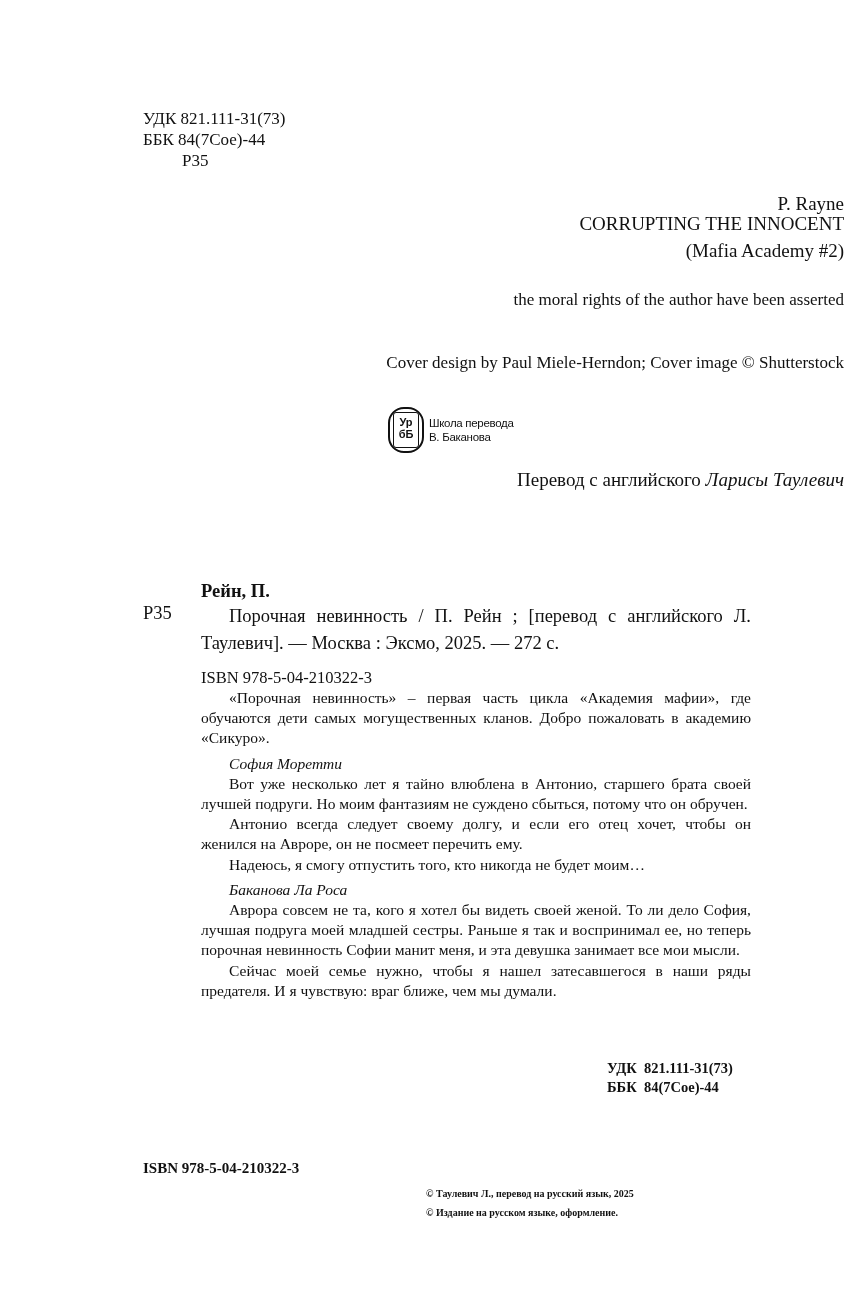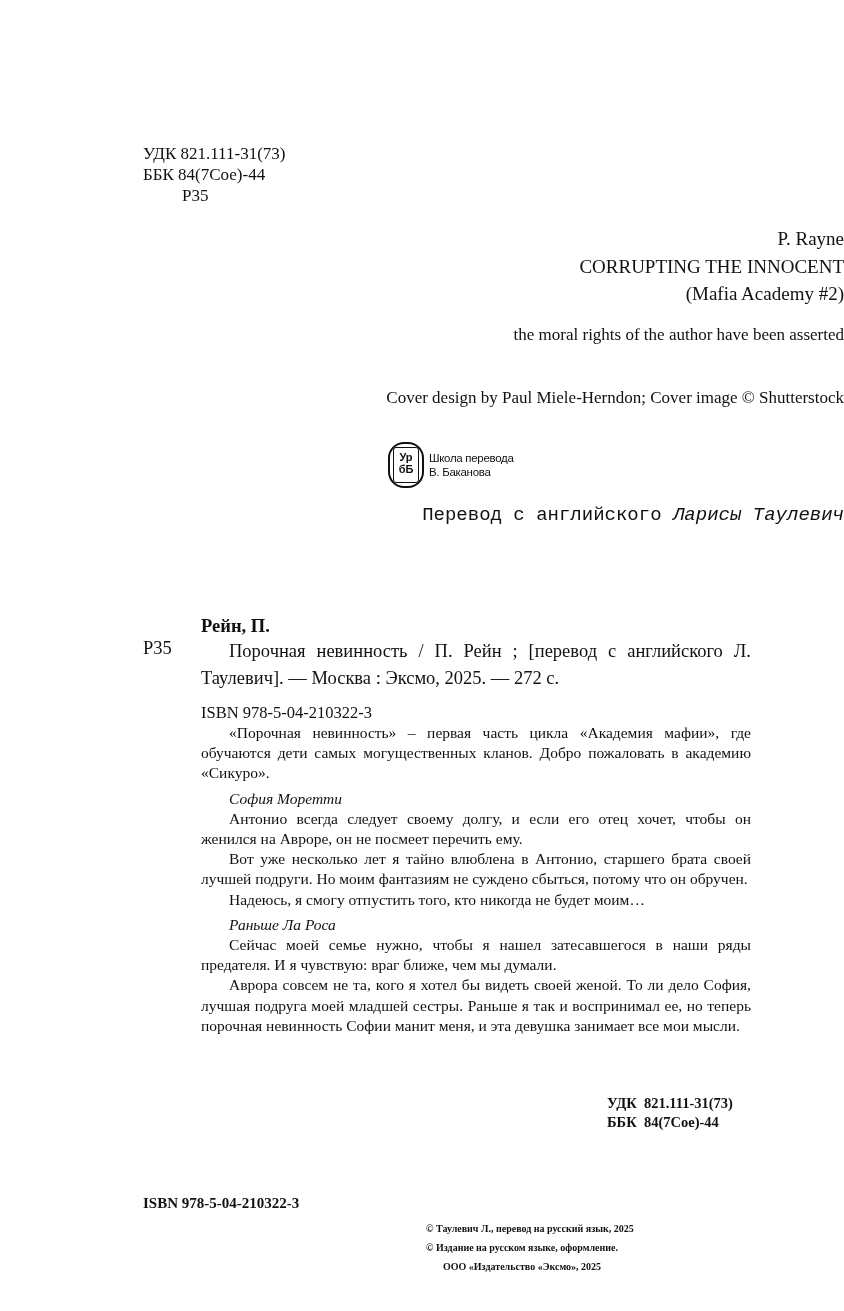--- a/index.html
+++ b/index.html
@@ -1,33 +1,33 @@
 <!DOCTYPE html>
 <html><head>
 <meta charset="utf-8">
 <style>
   html, body { margin: 0; padding: 0; background: #ffffff; }
   body { width: 844px; height: 1311px; position: relative; overflow: hidden;
          font-family: "Liberation Serif", "DejaVu Serif", serif; color: #111; }
-  .abs { position: absolute; margin-top: 35px; }
+  .abs { position: absolute; }
   .catalog { left: 143px; top: 108px; font-size: 17px; line-height: 21px; }
   .catalog .indent { padding-left: 39px; }
   .center { left: 0; width: 844px; text-align: right; }
   .author-en { top: 193px; font-size: 19px; }
-  .title-en { top: 218px; font-size: 19px; line-height: 27px; }
+  .title-en { top: 210px; font-size: 19px; line-height: 27px; }
   .copyright-en { top: 287px; font-size: 17px; line-height: 26px; }
   .cover { top: 353px; font-size: 17px; }
   .logo { left: 388px; top: 404px; height: 52px; display: flex; align-items: center; }
   .logo-box { width: 36px; height: 46px; border: 2px solid #111; border-radius: 16px; box-sizing: border-box;
               display: flex; align-items: center; justify-content: center; }
   .logo-inner { width: 26px; height: 36px; border: 1.5px solid #111; border-radius: 3px; box-sizing: border-box;
                 font-family: "Liberation Sans", sans-serif; font-size: 11px; font-weight: bold; line-height: 12px;
                 text-align: center; padding-top: 3px; }
   .logo-text { font-family: "Liberation Sans", sans-serif; font-size: 11.5px; line-height: 14px; margin-left: 5px; font-stretch: condensed; letter-spacing: -0.3px; }
-  .translator { top: 469px; font-size: 19px; font-family: Liberation Mono, monospace; }
+  .translator { top: 469px; font-size: 19px; }
   .translator em { font-style: italic; }
   .biblio { left: 143px; top: 579px; width: 608px; font-size: 18.5px; }
   .biblio .head { padding-left: 58px; font-weight: bold; line-height: 24px; }
   .biblio .row { display: flex; }
   .biblio .code { width: 58px; }
   .biblio .desc { flex: 1; line-height: 27px; text-align: justify; }
   .biblio .isbn { padding-left: 58px; margin-top: 11px; font-size: 16.5px; }
   .annot { left: 201px; top: 688px; width: 550px; font-size: 15.5px; line-height: 20.2px; text-align: justify; }
   .annot p { margin: 0; text-indent: 28px; }
   .annot .name { font-style: italic; margin-top: 5px; }
@@ -80,32 +80,31 @@
   <div class="row">
     <div class="code">Р35</div>
     <div class="desc" style="text-indent: 28px;">Порочная невинность / П. Рейн ; [перевод с английского Л. Таулевич]. — Москва : Эксмо, 2025. — 272 с.</div>
   </div>
   <div class="isbn">ISBN 978-5-04-210322-3</div>
 </div>
 
 <div class="abs annot">
   <p>«Порочная невинность» – первая часть цикла «Академия мафии», где обучаются дети самых могущественных кланов. Добро пожаловать в академию «Сикуро».</p>
   <p class="name">София Моретти</p>
+  <p>Вот уже несколько лет я тайно влюблена в Антонио, старшего брата своей лучшей подруги. Но моим фантазиям не суждено сбыться, потому что он обручен.</p>
   <p>Антонио всегда следует своему долгу, и если его отец хочет, чтобы он женился на Авроре, он не посмеет перечить ему.</p>
-  <p>Вот уже несколько лет я тайно влюблена в Антонио, старшего брата своей лучшей подруги. Но моим фантазиям не суждено сбыться, потому что он обручен.</p>
   <p>Надеюсь, я смогу отпустить того, кто никогда не будет моим…</p>
-  <p class="name">Раньше Ла Роса</p>
+  <p class="name">Баканова Ла Роса</p>
+  <p>Аврора совсем не та, кого я хотел бы видеть своей женой. То ли дело София, лучшая подруга моей младшей сестры. Раньше я так и воспринимал ее, но теперь порочная невинность Софии манит меня, и эта девушка занимает все мои мысли.</p>
   <p>Сейчас моей семье нужно, чтобы я нашел затесавшегося в наши ряды предателя. И я чувствую: враг ближе, чем мы думали.</p>
-  <p>Аврора совсем не та, кого я хотел бы видеть своей женой. То ли дело София, лучшая подруга моей младшей сестры. Раньше я так и воспринимал ее, но теперь порочная невинность Софии манит меня, и эта девушка занимает все мои мысли.</p>
 </div>
 
 <div class="abs udk2">
   <div style="white-space: pre;">УДК  821.111-31(73)</div>
   <div style="white-space: pre;">ББК  84(7Сое)-44</div>
 </div>
 
 <div class="abs rights">
   <div>© Таулевич Л., перевод на русский язык, 2025</div>
   <div>© Издание на русском языке, оформление.</div>
-  <div class="ind">ООО «Издательство «Эксмо», 2025</div>
 </div>
 
 <div class="abs isbn-bottom">ISBN 978-5-04-210322-3</div>
 
 </body></html>

